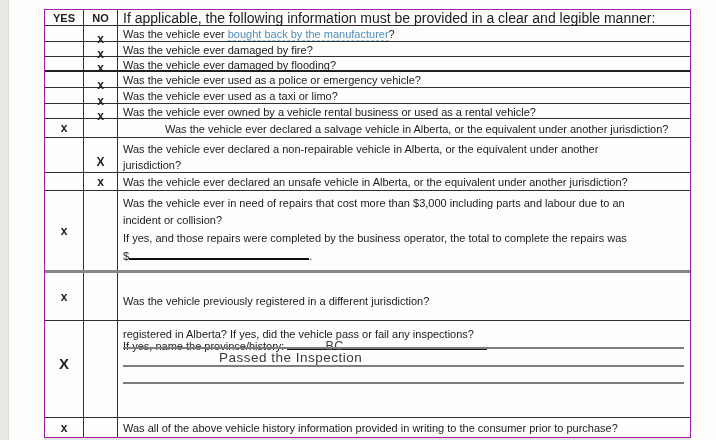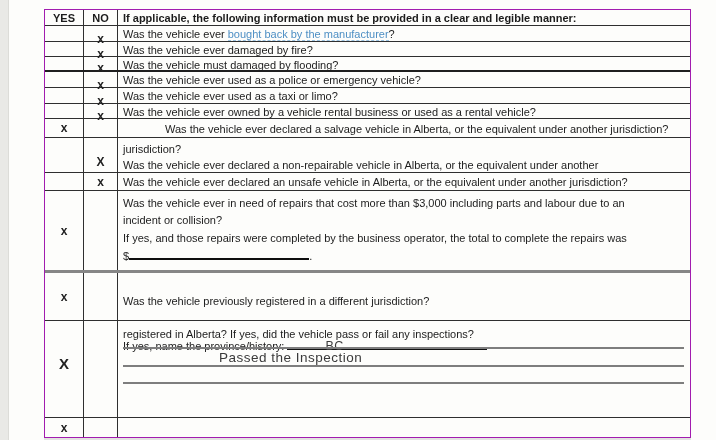--- a/index.html
+++ b/index.html
@@ -21,21 +21,21 @@
     border:1px solid #a21caf;
     background:#fdfdfb;
     box-shadow:0 2px 0 rgba(0,0,0,0.10);
   }
   .row { display:flex; border-bottom:1px solid #2f2f2f; }
   .row:last-child { border-bottom:none; }
   .c-yes { width:39px; border-right:1px solid #2f2f2f; flex:none; }
   .c-no  { width:34px; border-right:1px solid #2f2f2f; flex:none; }
   .c-q   { flex:1; padding:2px 4px 0 5px; font-size:11px; line-height:13px; }
   .hdr   { font-weight:bold; font-size:11px; display:flex; align-items:center; justify-content:center; }
-  .hdr-q { font-weight:bold; font-size:11px; padding-top:2px; }
+  .hdr-q { font-weight:normal; font-size:14px; padding-top:2px; }
   .mark  { font-size:12px; font-weight:600; color:#222; }
   .mark-big { font-size:15px; font-weight:600; }
   .mark-bottom { display:flex; align-items:flex-end; justify-content:center; }
   .mark-bottom .mark { line-height:9px; margin-bottom:-3px; position:relative; z-index:2; }
   .mark-low { display:flex; align-items:flex-end; justify-content:center; padding-bottom:3px; }
   .mark-center { display:flex; align-items:center; justify-content:center; }
   .mark-center.up { padding-bottom:12px; }
 
   .r-hdr { height:16px; }
   .r0 { height:16px; } .r1 { height:15px; }
@@ -102,21 +102,21 @@
         <span class="mark">x</span>
       </div>
     <div class="c-q">Was the vehicle ever damaged by fire?</div>
   </div>
 
   <div class="row r2">
     <div class="c-yes"></div>
     <div class="c-no mark-bottom">
         <span class="mark">x</span>
       </div>
-    <div class="c-q">Was the vehicle must damaged by flooding?</div>
+    <div class="c-q">Was the vehicle ever damaged by flooding?</div>
   </div>
 
   <div class="row r3">
     <div class="c-yes"></div>
     <div class="c-no mark-bottom">
         <span class="mark">x</span>
       </div>
     <div class="c-q">Was the vehicle ever used as a police or emergency vehicle?</div>
   </div>
 
@@ -143,22 +143,22 @@
     <div class="c-no"></div>
     <div class="c-q">Was the vehicle ever declared a salvage vehicle in Alberta, or the equivalent under another jurisdiction?</div>
   </div>
 
   <div class="row r7">
     <div class="c-yes"></div>
     <div class="c-no mark-low">
         <span class="mark">X</span>
       </div>
     <div class="c-q">
+      <div>Was the vehicle ever declared a non-repairable vehicle in Alberta, or the equivalent under another</div>
       <div>jurisdiction?</div>
-      <div>Was the vehicle ever declared a non-repairable vehicle in Alberta, or the equivalent under another</div>
     </div>
   </div>
 
   <div class="row r8">
     <div class="c-yes"></div>
     <div class="c-no mark-center">
         <span class="mark">x</span>
       </div>
     <div class="c-q">Was the vehicle ever declared an unsafe vehicle in Alberta, or the equivalent under another jurisdiction?</div>
   </div>
@@ -202,15 +202,16 @@
         <div class="bl bl3"></div>
       </div>
     </div>
   </div>
 
   <div class="row r12">
     <div class="c-yes mark-center">
         <span class="mark">x</span>
       </div>
     <div class="c-no"></div>
+    <div class="c-q">Was all of the above vehicle history information provided in writing to the consumer prior to purchase?</div>
   </div>
 
 </div>
 
 </body></html>

